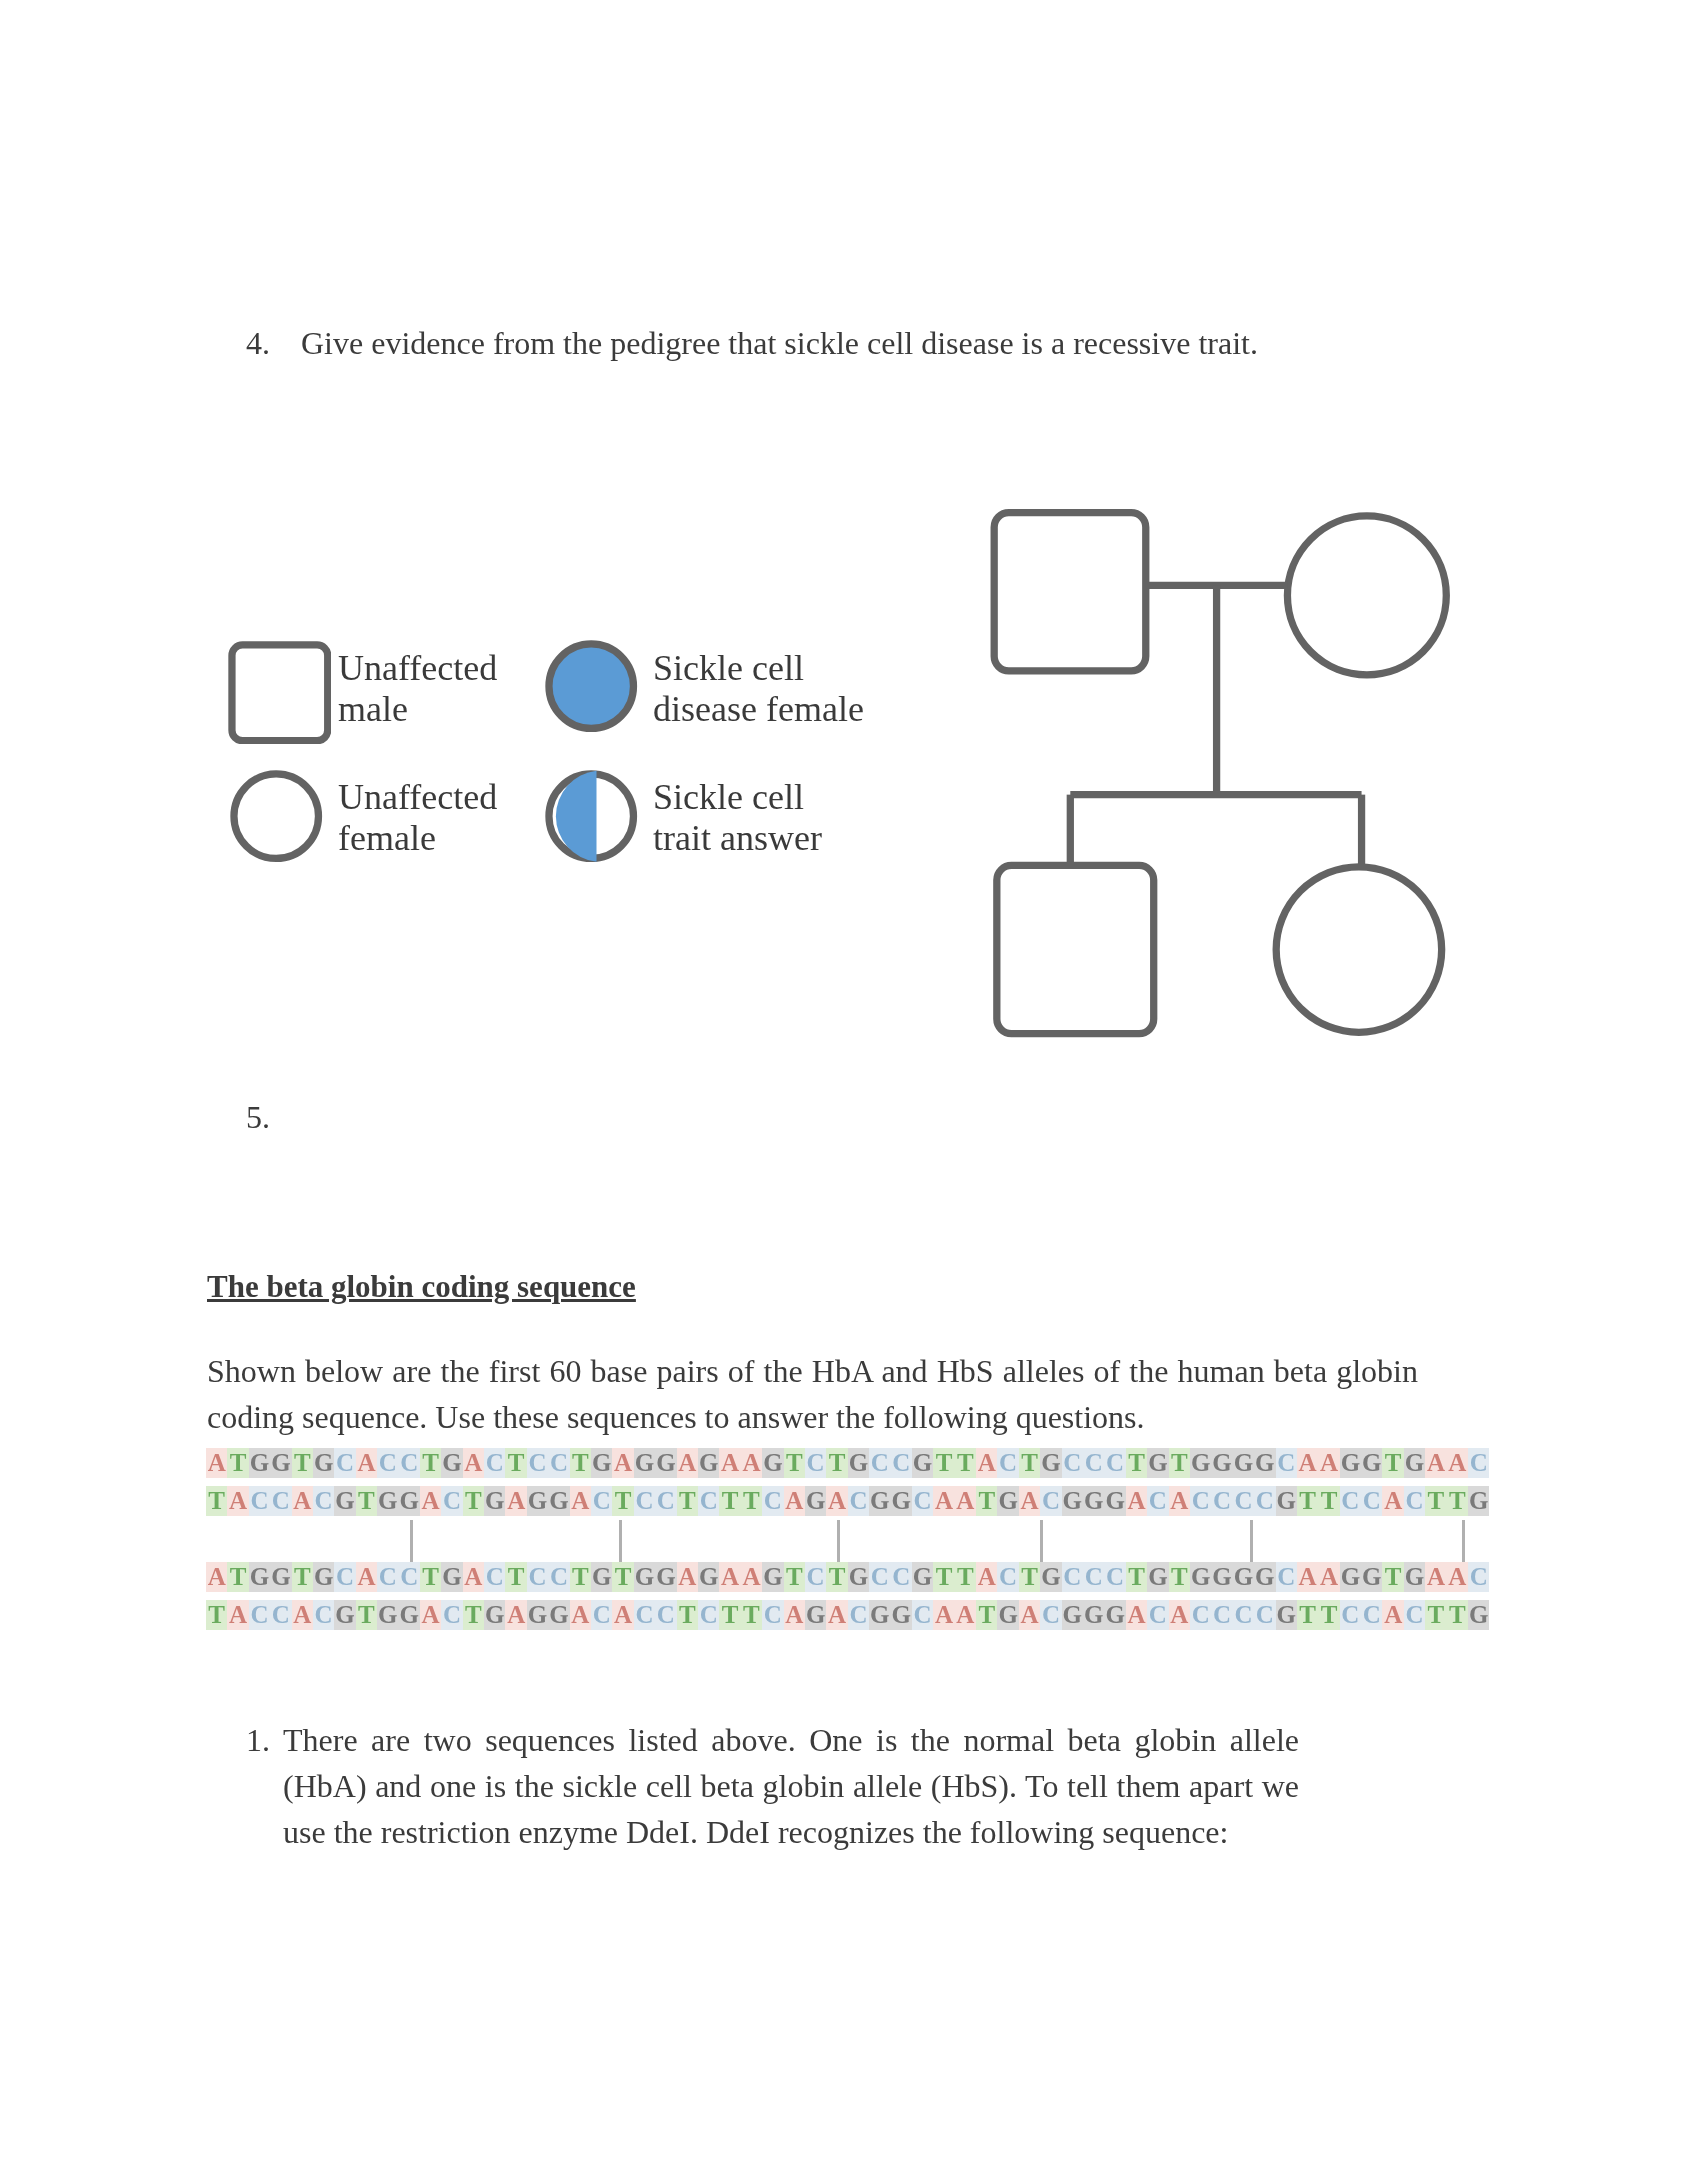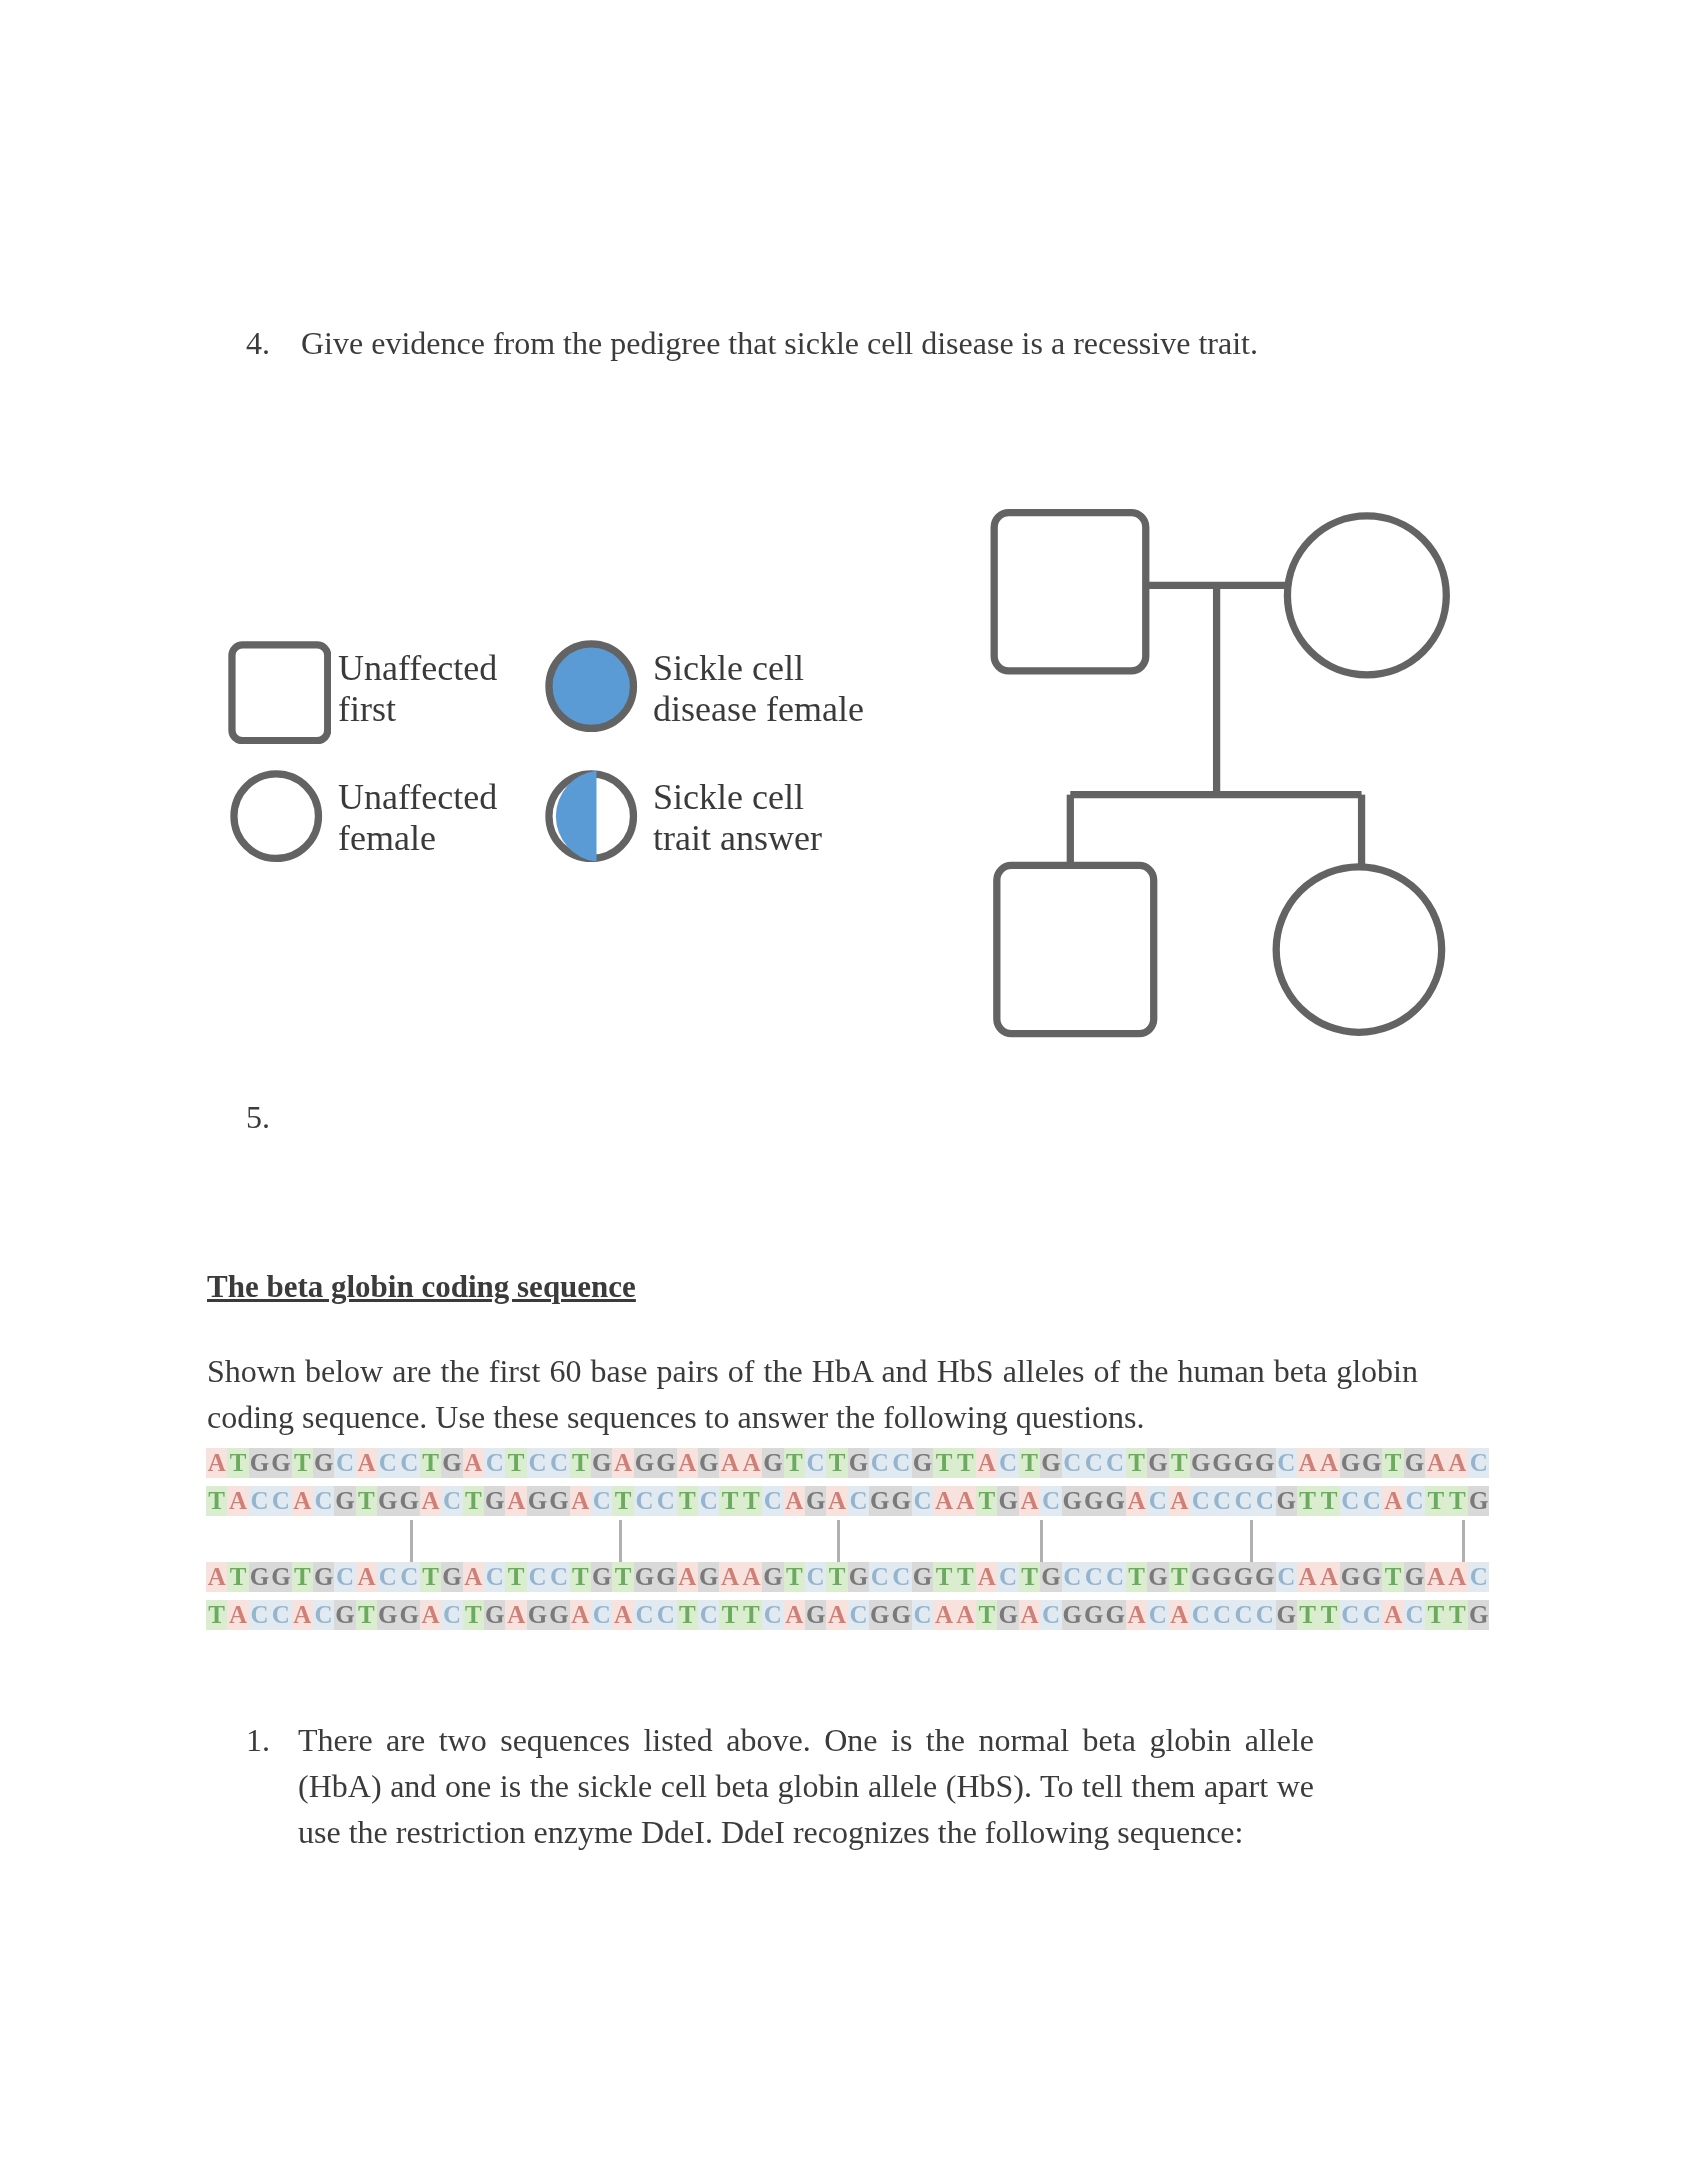--- a/index.html
+++ b/index.html
@@ -32,21 +32,21 @@
 
   <div class="qnum" style="left:246px;top:320px;">4.</div>
   <div class="qtext" style="left:301px;top:320px;width:1016px;">Give evidence from the pedigree that sickle cell disease is a recessive trait.</div>
 
   <div id="legend" style="position:absolute;left:0;top:0;width:1687px;height:2183px;pointer-events:none;">
       <svg width="103" height="103" viewBox="0 0 156 156" style="position: absolute; left: 228px; top: 641px;">
         <rect x="6" y="6" width="145" height="145" rx="16" fill="none" stroke="#636363" stroke-width="11"></rect>
       </svg>
       <div class="leg-lbl" style="left: 338px; top: 648px;">
         <div>Unaffected</div>
-        <div>first</div>
+        <div>male</div>
       </div>
       <svg width="103" height="103" viewBox="0 0 156 156" style="position: absolute; left: 230px; top: 770px;">
         <circle cx="70" cy="70" r="64" fill="none" stroke="#636363" stroke-width="11"></circle>
       </svg>
       <div class="leg-lbl" style="left: 338px; top: 777px;">
         <div>Unaffected</div>
         <div>female</div>
       </div>
       <svg width="103" height="103" viewBox="0 0 156 156" style="position: absolute; left: 545px; top: 640px;">
         <circle cx="70" cy="70" r="64" fill="#5b9bd5" stroke="#636363" stroke-width="11"></circle>
@@ -92,15 +92,15 @@
         <div class="tick" style="left: 631px;"></div>
         <div class="tick" style="left: 834px;"></div>
         <div class="tick" style="left: 1044px;"></div>
         <div class="tick" style="left: 1256px;"></div>
       </div>
       <div class="dnaline"><span class="cell" style="background: rgb(248, 226, 222); color: rgb(207, 127, 118);">A</span><span class="cell" style="background: rgb(219, 237, 207); color: rgb(106, 171, 94);">T</span><span class="cell" style="background: rgb(217, 217, 217); color: rgb(122, 122, 122);">G</span><span class="cell" style="background: rgb(217, 217, 217); color: rgb(122, 122, 122);">G</span><span class="cell" style="background: rgb(219, 237, 207); color: rgb(106, 171, 94);">T</span><span class="cell" style="background: rgb(217, 217, 217); color: rgb(122, 122, 122);">G</span><span class="cell" style="background: rgb(226, 234, 241); color: rgb(149, 181, 207);">C</span><span class="cell" style="background: rgb(248, 226, 222); color: rgb(207, 127, 118);">A</span><span class="cell" style="background: rgb(226, 234, 241); color: rgb(149, 181, 207);">C</span><span class="cell" style="background: rgb(226, 234, 241); color: rgb(149, 181, 207);">C</span><span class="cell" style="background: rgb(219, 237, 207); color: rgb(106, 171, 94);">T</span><span class="cell" style="background: rgb(217, 217, 217); color: rgb(122, 122, 122);">G</span><span class="cell" style="background: rgb(248, 226, 222); color: rgb(207, 127, 118);">A</span><span class="cell" style="background: rgb(226, 234, 241); color: rgb(149, 181, 207);">C</span><span class="cell" style="background: rgb(219, 237, 207); color: rgb(106, 171, 94);">T</span><span class="cell" style="background: rgb(226, 234, 241); color: rgb(149, 181, 207);">C</span><span class="cell" style="background: rgb(226, 234, 241); color: rgb(149, 181, 207);">C</span><span class="cell" style="background: rgb(219, 237, 207); color: rgb(106, 171, 94);">T</span><span class="cell" style="background: rgb(217, 217, 217); color: rgb(122, 122, 122);">G</span><span class="cell" style="background: rgb(219, 237, 207); color: rgb(106, 171, 94);">T</span><span class="cell" style="background: rgb(217, 217, 217); color: rgb(122, 122, 122);">G</span><span class="cell" style="background: rgb(217, 217, 217); color: rgb(122, 122, 122);">G</span><span class="cell" style="background: rgb(248, 226, 222); color: rgb(207, 127, 118);">A</span><span class="cell" style="background: rgb(217, 217, 217); color: rgb(122, 122, 122);">G</span><span class="cell" style="background: rgb(248, 226, 222); color: rgb(207, 127, 118);">A</span><span class="cell" style="background: rgb(248, 226, 222); color: rgb(207, 127, 118);">A</span><span class="cell" style="background: rgb(217, 217, 217); color: rgb(122, 122, 122);">G</span><span class="cell" style="background: rgb(219, 237, 207); color: rgb(106, 171, 94);">T</span><span class="cell" style="background: rgb(226, 234, 241); color: rgb(149, 181, 207);">C</span><span class="cell" style="background: rgb(219, 237, 207); color: rgb(106, 171, 94);">T</span><span class="cell" style="background: rgb(217, 217, 217); color: rgb(122, 122, 122);">G</span><span class="cell" style="background: rgb(226, 234, 241); color: rgb(149, 181, 207);">C</span><span class="cell" style="background: rgb(226, 234, 241); color: rgb(149, 181, 207);">C</span><span class="cell" style="background: rgb(217, 217, 217); color: rgb(122, 122, 122);">G</span><span class="cell" style="background: rgb(219, 237, 207); color: rgb(106, 171, 94);">T</span><span class="cell" style="background: rgb(219, 237, 207); color: rgb(106, 171, 94);">T</span><span class="cell" style="background: rgb(248, 226, 222); color: rgb(207, 127, 118);">A</span><span class="cell" style="background: rgb(226, 234, 241); color: rgb(149, 181, 207);">C</span><span class="cell" style="background: rgb(219, 237, 207); color: rgb(106, 171, 94);">T</span><span class="cell" style="background: rgb(217, 217, 217); color: rgb(122, 122, 122);">G</span><span class="cell" style="background: rgb(226, 234, 241); color: rgb(149, 181, 207);">C</span><span class="cell" style="background: rgb(226, 234, 241); color: rgb(149, 181, 207);">C</span><span class="cell" style="background: rgb(226, 234, 241); color: rgb(149, 181, 207);">C</span><span class="cell" style="background: rgb(219, 237, 207); color: rgb(106, 171, 94);">T</span><span class="cell" style="background: rgb(217, 217, 217); color: rgb(122, 122, 122);">G</span><span class="cell" style="background: rgb(219, 237, 207); color: rgb(106, 171, 94);">T</span><span class="cell" style="background: rgb(217, 217, 217); color: rgb(122, 122, 122);">G</span><span class="cell" style="background: rgb(217, 217, 217); color: rgb(122, 122, 122);">G</span><span class="cell" style="background: rgb(217, 217, 217); color: rgb(122, 122, 122);">G</span><span class="cell" style="background: rgb(217, 217, 217); color: rgb(122, 122, 122);">G</span><span class="cell" style="background: rgb(226, 234, 241); color: rgb(149, 181, 207);">C</span><span class="cell" style="background: rgb(248, 226, 222); color: rgb(207, 127, 118);">A</span><span class="cell" style="background: rgb(248, 226, 222); color: rgb(207, 127, 118);">A</span><span class="cell" style="background: rgb(217, 217, 217); color: rgb(122, 122, 122);">G</span><span class="cell" style="background: rgb(217, 217, 217); color: rgb(122, 122, 122);">G</span><span class="cell" style="background: rgb(219, 237, 207); color: rgb(106, 171, 94);">T</span><span class="cell" style="background: rgb(217, 217, 217); color: rgb(122, 122, 122);">G</span><span class="cell" style="background: rgb(248, 226, 222); color: rgb(207, 127, 118);">A</span><span class="cell" style="background: rgb(248, 226, 222); color: rgb(207, 127, 118);">A</span><span class="cell" style="background: rgb(226, 234, 241); color: rgb(149, 181, 207);">C</span></div>
       <div class="dnaline"><span class="cell" style="background: rgb(219, 237, 207); color: rgb(106, 171, 94);">T</span><span class="cell" style="background: rgb(248, 226, 222); color: rgb(207, 127, 118);">A</span><span class="cell" style="background: rgb(226, 234, 241); color: rgb(149, 181, 207);">C</span><span class="cell" style="background: rgb(226, 234, 241); color: rgb(149, 181, 207);">C</span><span class="cell" style="background: rgb(248, 226, 222); color: rgb(207, 127, 118);">A</span><span class="cell" style="background: rgb(226, 234, 241); color: rgb(149, 181, 207);">C</span><span class="cell" style="background: rgb(217, 217, 217); color: rgb(122, 122, 122);">G</span><span class="cell" style="background: rgb(219, 237, 207); color: rgb(106, 171, 94);">T</span><span class="cell" style="background: rgb(217, 217, 217); color: rgb(122, 122, 122);">G</span><span class="cell" style="background: rgb(217, 217, 217); color: rgb(122, 122, 122);">G</span><span class="cell" style="background: rgb(248, 226, 222); color: rgb(207, 127, 118);">A</span><span class="cell" style="background: rgb(226, 234, 241); color: rgb(149, 181, 207);">C</span><span class="cell" style="background: rgb(219, 237, 207); color: rgb(106, 171, 94);">T</span><span class="cell" style="background: rgb(217, 217, 217); color: rgb(122, 122, 122);">G</span><span class="cell" style="background: rgb(248, 226, 222); color: rgb(207, 127, 118);">A</span><span class="cell" style="background: rgb(217, 217, 217); color: rgb(122, 122, 122);">G</span><span class="cell" style="background: rgb(217, 217, 217); color: rgb(122, 122, 122);">G</span><span class="cell" style="background: rgb(248, 226, 222); color: rgb(207, 127, 118);">A</span><span class="cell" style="background: rgb(226, 234, 241); color: rgb(149, 181, 207);">C</span><span class="cell" style="background: rgb(248, 226, 222); color: rgb(207, 127, 118);">A</span><span class="cell" style="background: rgb(226, 234, 241); color: rgb(149, 181, 207);">C</span><span class="cell" style="background: rgb(226, 234, 241); color: rgb(149, 181, 207);">C</span><span class="cell" style="background: rgb(219, 237, 207); color: rgb(106, 171, 94);">T</span><span class="cell" style="background: rgb(226, 234, 241); color: rgb(149, 181, 207);">C</span><span class="cell" style="background: rgb(219, 237, 207); color: rgb(106, 171, 94);">T</span><span class="cell" style="background: rgb(219, 237, 207); color: rgb(106, 171, 94);">T</span><span class="cell" style="background: rgb(226, 234, 241); color: rgb(149, 181, 207);">C</span><span class="cell" style="background: rgb(248, 226, 222); color: rgb(207, 127, 118);">A</span><span class="cell" style="background: rgb(217, 217, 217); color: rgb(122, 122, 122);">G</span><span class="cell" style="background: rgb(248, 226, 222); color: rgb(207, 127, 118);">A</span><span class="cell" style="background: rgb(226, 234, 241); color: rgb(149, 181, 207);">C</span><span class="cell" style="background: rgb(217, 217, 217); color: rgb(122, 122, 122);">G</span><span class="cell" style="background: rgb(217, 217, 217); color: rgb(122, 122, 122);">G</span><span class="cell" style="background: rgb(226, 234, 241); color: rgb(149, 181, 207);">C</span><span class="cell" style="background: rgb(248, 226, 222); color: rgb(207, 127, 118);">A</span><span class="cell" style="background: rgb(248, 226, 222); color: rgb(207, 127, 118);">A</span><span class="cell" style="background: rgb(219, 237, 207); color: rgb(106, 171, 94);">T</span><span class="cell" style="background: rgb(217, 217, 217); color: rgb(122, 122, 122);">G</span><span class="cell" style="background: rgb(248, 226, 222); color: rgb(207, 127, 118);">A</span><span class="cell" style="background: rgb(226, 234, 241); color: rgb(149, 181, 207);">C</span><span class="cell" style="background: rgb(217, 217, 217); color: rgb(122, 122, 122);">G</span><span class="cell" style="background: rgb(217, 217, 217); color: rgb(122, 122, 122);">G</span><span class="cell" style="background: rgb(217, 217, 217); color: rgb(122, 122, 122);">G</span><span class="cell" style="background: rgb(248, 226, 222); color: rgb(207, 127, 118);">A</span><span class="cell" style="background: rgb(226, 234, 241); color: rgb(149, 181, 207);">C</span><span class="cell" style="background: rgb(248, 226, 222); color: rgb(207, 127, 118);">A</span><span class="cell" style="background: rgb(226, 234, 241); color: rgb(149, 181, 207);">C</span><span class="cell" style="background: rgb(226, 234, 241); color: rgb(149, 181, 207);">C</span><span class="cell" style="background: rgb(226, 234, 241); color: rgb(149, 181, 207);">C</span><span class="cell" style="background: rgb(226, 234, 241); color: rgb(149, 181, 207);">C</span><span class="cell" style="background: rgb(217, 217, 217); color: rgb(122, 122, 122);">G</span><span class="cell" style="background: rgb(219, 237, 207); color: rgb(106, 171, 94);">T</span><span class="cell" style="background: rgb(219, 237, 207); color: rgb(106, 171, 94);">T</span><span class="cell" style="background: rgb(226, 234, 241); color: rgb(149, 181, 207);">C</span><span class="cell" style="background: rgb(226, 234, 241); color: rgb(149, 181, 207);">C</span><span class="cell" style="background: rgb(248, 226, 222); color: rgb(207, 127, 118);">A</span><span class="cell" style="background: rgb(226, 234, 241); color: rgb(149, 181, 207);">C</span><span class="cell" style="background: rgb(219, 237, 207); color: rgb(106, 171, 94);">T</span><span class="cell" style="background: rgb(219, 237, 207); color: rgb(106, 171, 94);">T</span><span class="cell" style="background: rgb(217, 217, 217); color: rgb(122, 122, 122);">G</span></div>
     </div>
 
   <div class="qnum" style="left:246px;top:1717px;">1.</div>
-  <div class="qtext" style="left:298px;top:1717px;width:1016px;">There are two sequences listed above. One is the normal beta globin allele (HbA) and one is the sickle cell beta globin allele (HbS). To tell them apart we use the restriction enzyme DdeI. DdeI recognizes the following sequence:</div>
+  <div class="qtext" style="left:283px;top:1717px;width:1016px;">There are two sequences listed above. One is the normal beta globin allele (HbA) and one is the sickle cell beta globin allele (HbS). To tell them apart we use the restriction enzyme DdeI. DdeI recognizes the following sequence:</div>
 </div>
 
 
 </body></html>

